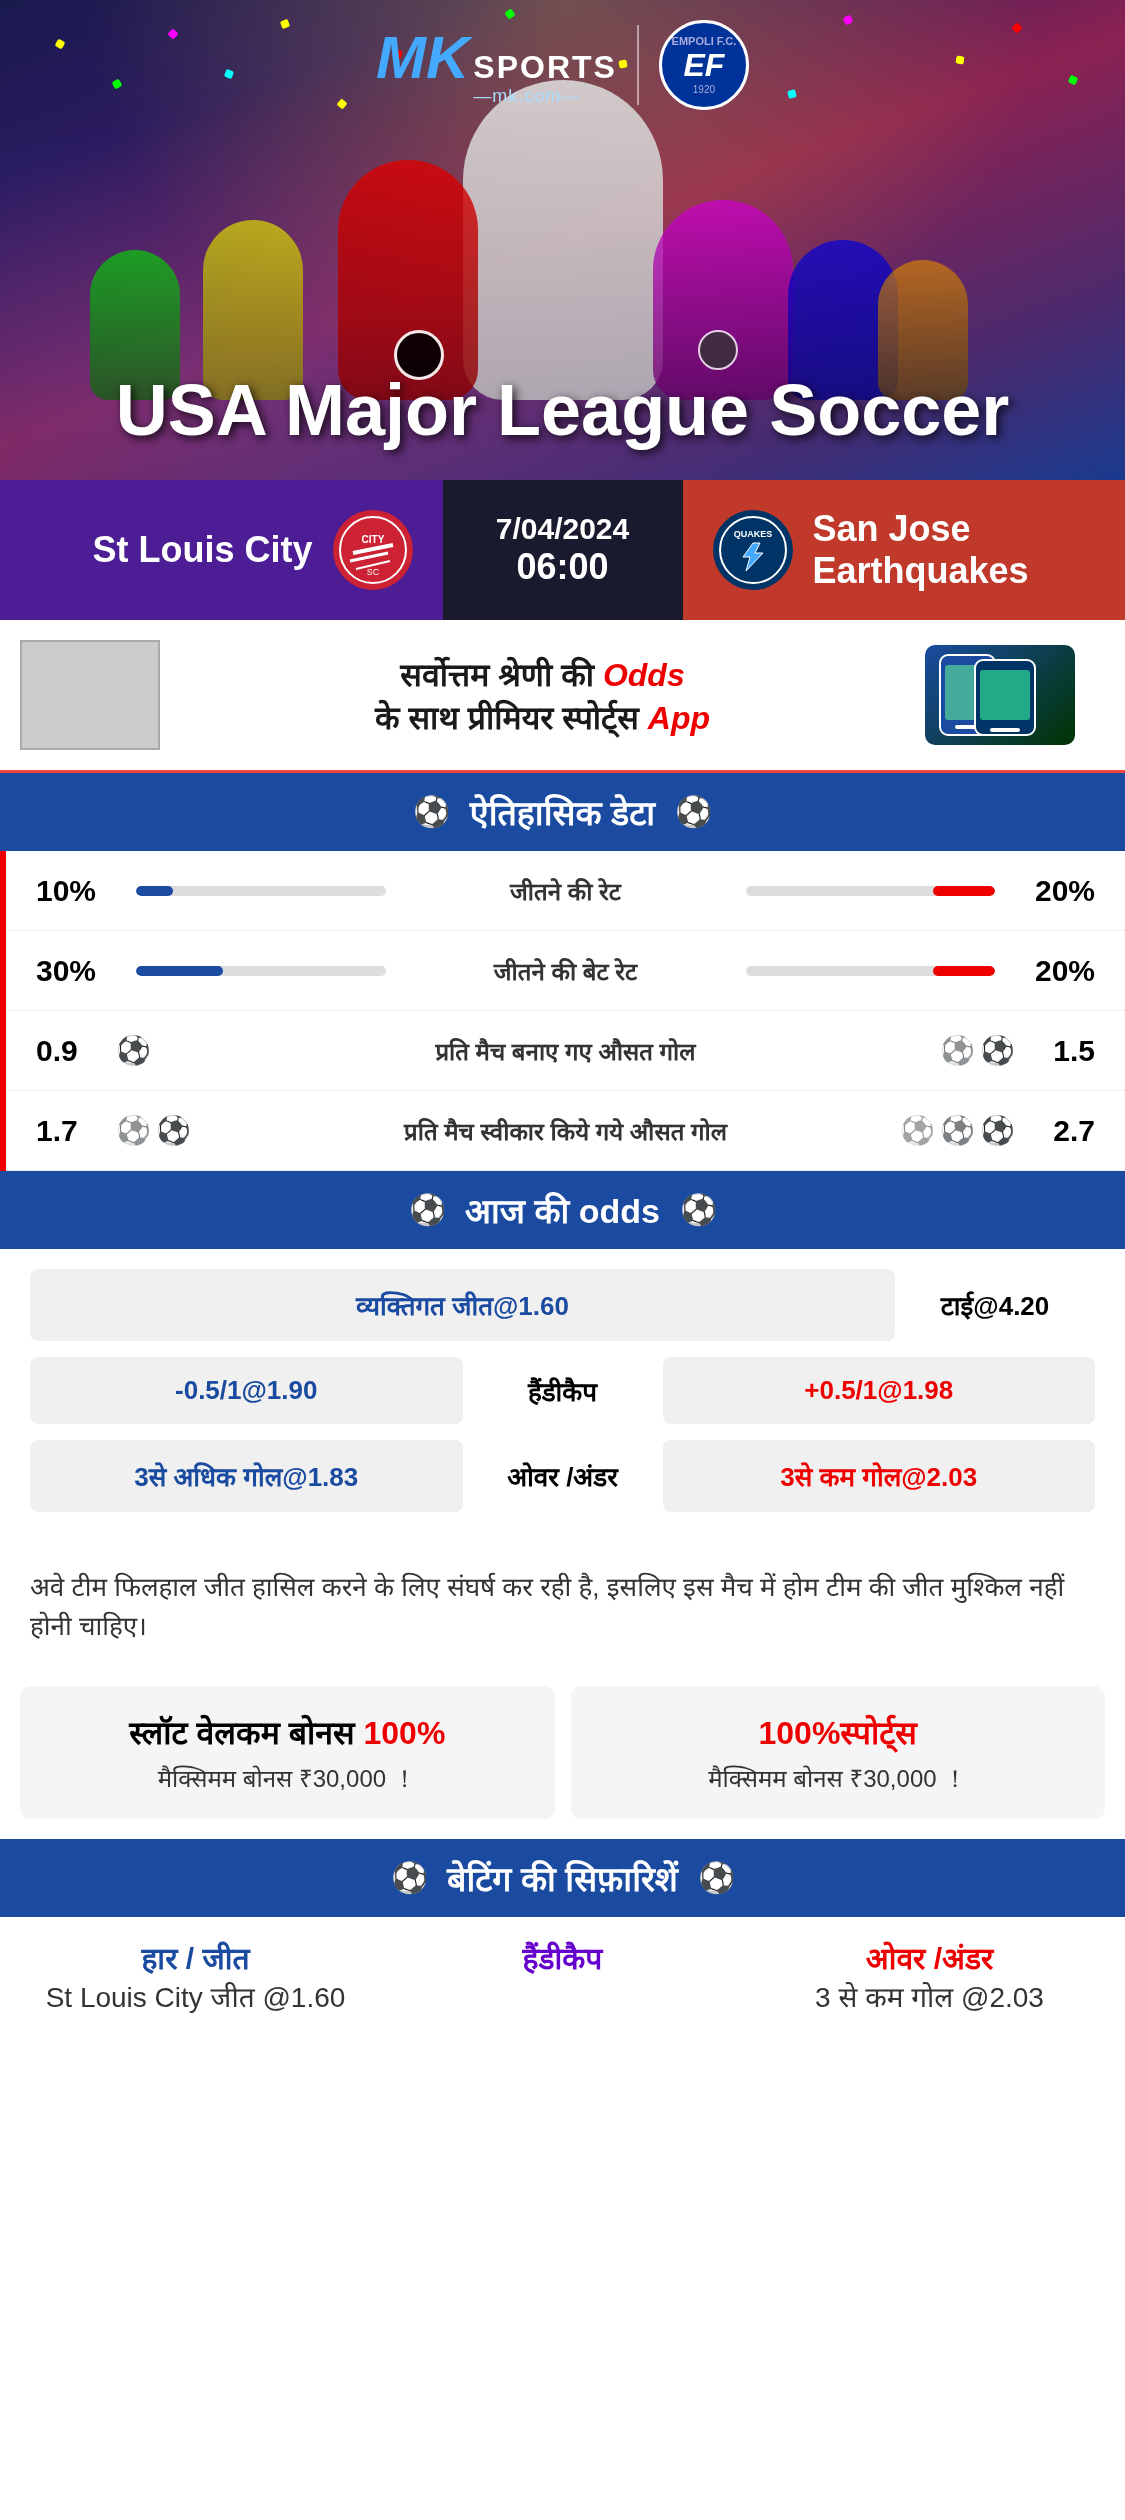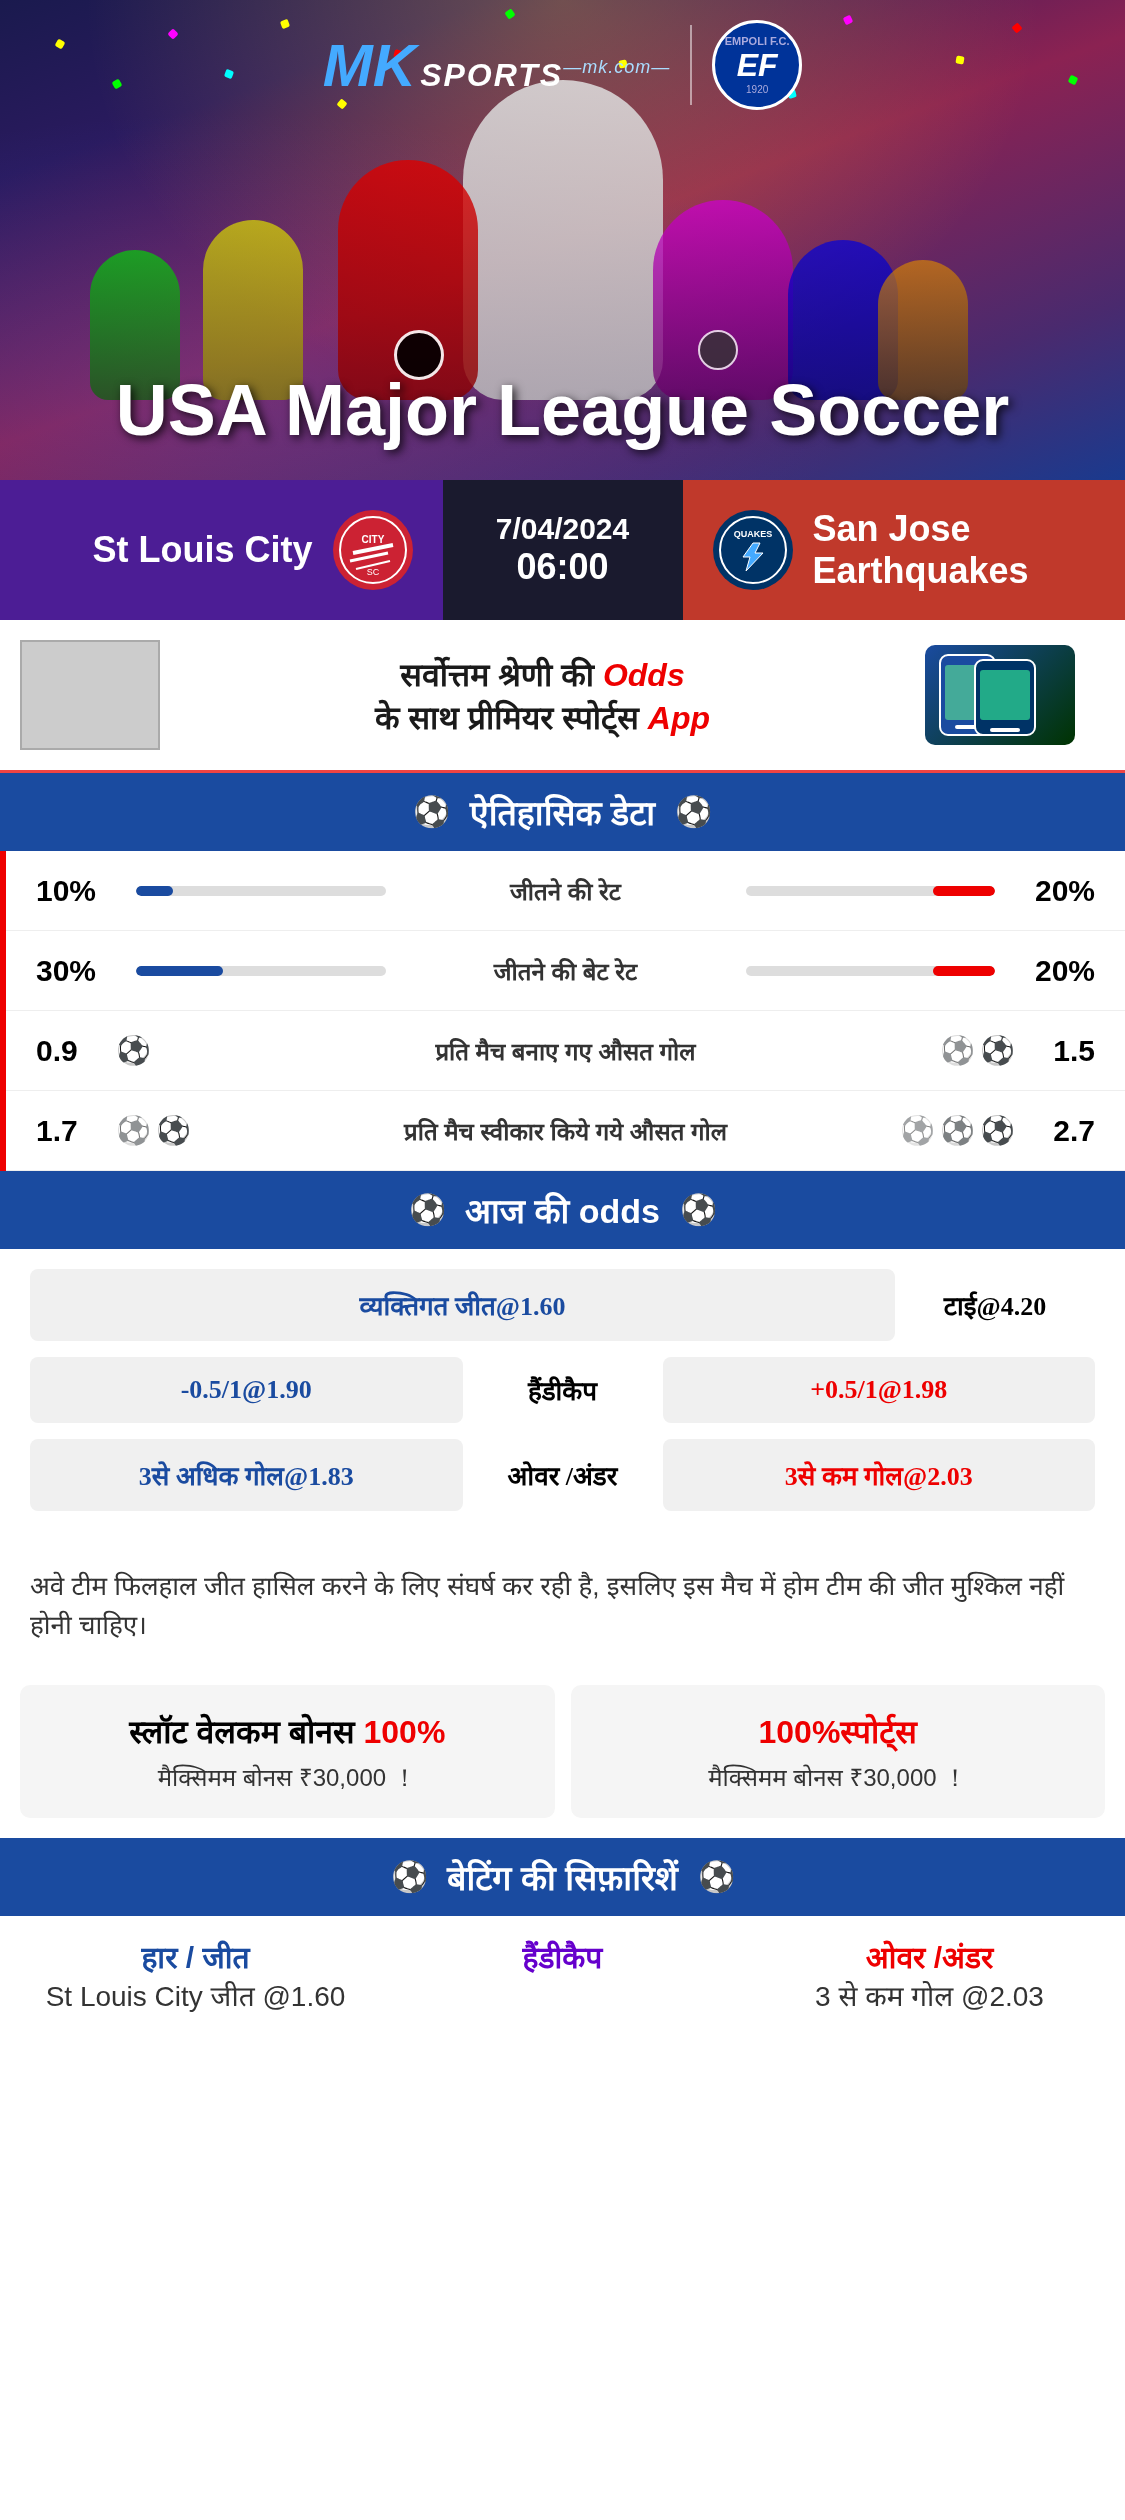--- a/index.html
+++ b/index.html
@@ -308,21 +308,20 @@
     
     .odds-section {
       background: #fff;
       padding: 20px 30px;
     }
     .odds-row {
       display: flex;
       align-items: center;
       margin-bottom: 16px;
       gap: 0;
-      font-family: Liberation Serif, serif;
     }
     .odds-btn {
       flex: 1;
       background: #f0f0f0;
       border-radius: 8px;
       padding: 18px 10px;
       text-align: center;
       font-size: 26px;
       font-weight: 600;
     }
@@ -429,21 +428,21 @@
     <div class="confetti-dot" style="left:95%;top:38%;background:#0f0;transform:rotate(25deg)"></div>
     <div class="confetti-dot" style="left:30%;top:50%;background:#ff0;transform:rotate(40deg)"></div>
     <div class="confetti-dot" style="left:70%;top:45%;background:#0ff;transform:rotate(75deg)"></div>
   </div>
 
   <div class="header-logo-area">
     <div class="mk-logo">
       <div style="display:flex;flex-direction:column;align-items:flex-start">
         <div style="display:flex;align-items:baseline;gap:4px">
           <span style="font-size:60px;font-weight:900;color:#4af;font-style:italic;">MK</span>
-          <div style="display:flex;flex-direction:row;font-style:italic;">
+          <div style="display:flex;flex-direction:column;">
             <span style="font-size:32px;font-weight:900;color:#fff;letter-spacing:2px;">SPORTS</span>
             <span style="font-size:18px;color:#adf;letter-spacing:1px;">—mk.com—</span>
           </div>
         </div>
       </div>
     </div>
     <div class="divider-line"></div>
     <div class="empoli-badge">
       <span style="font-size:11px;color:#aad;font-weight:600;">EMPOLI F.C.</span>
       <span style="font-size:32px;font-weight:900;color:#fff;font-style:italic;">EF</span>

